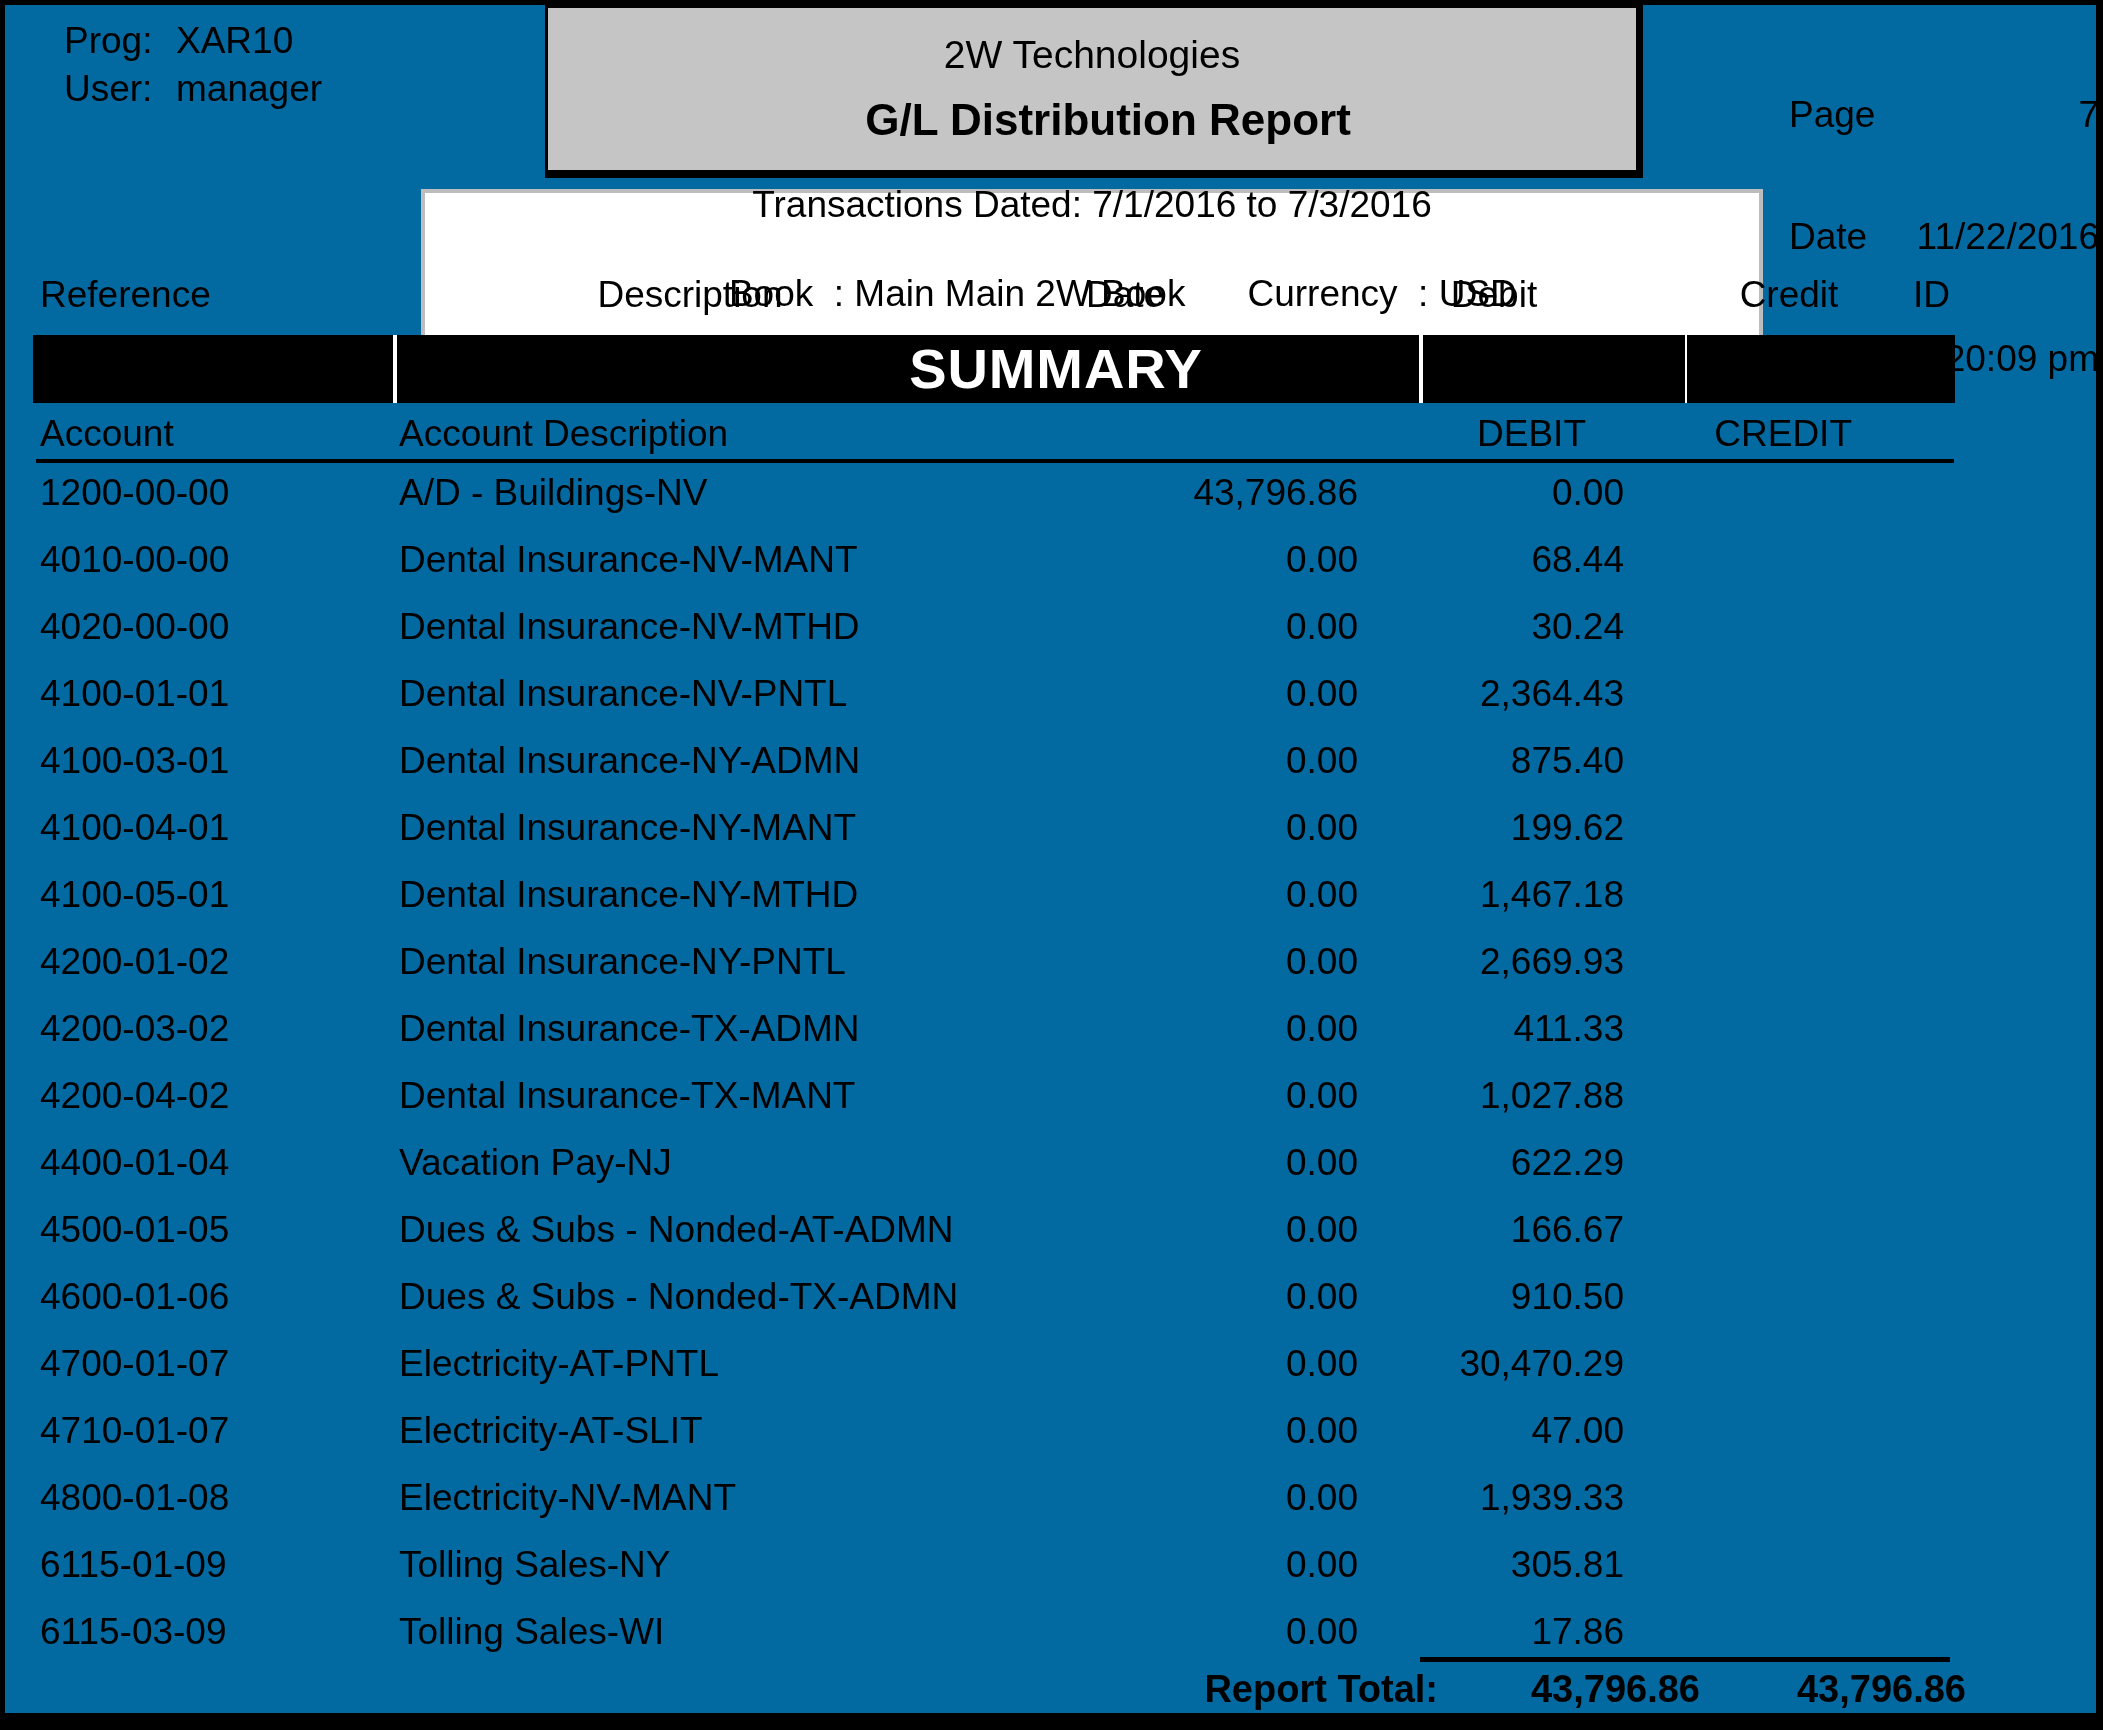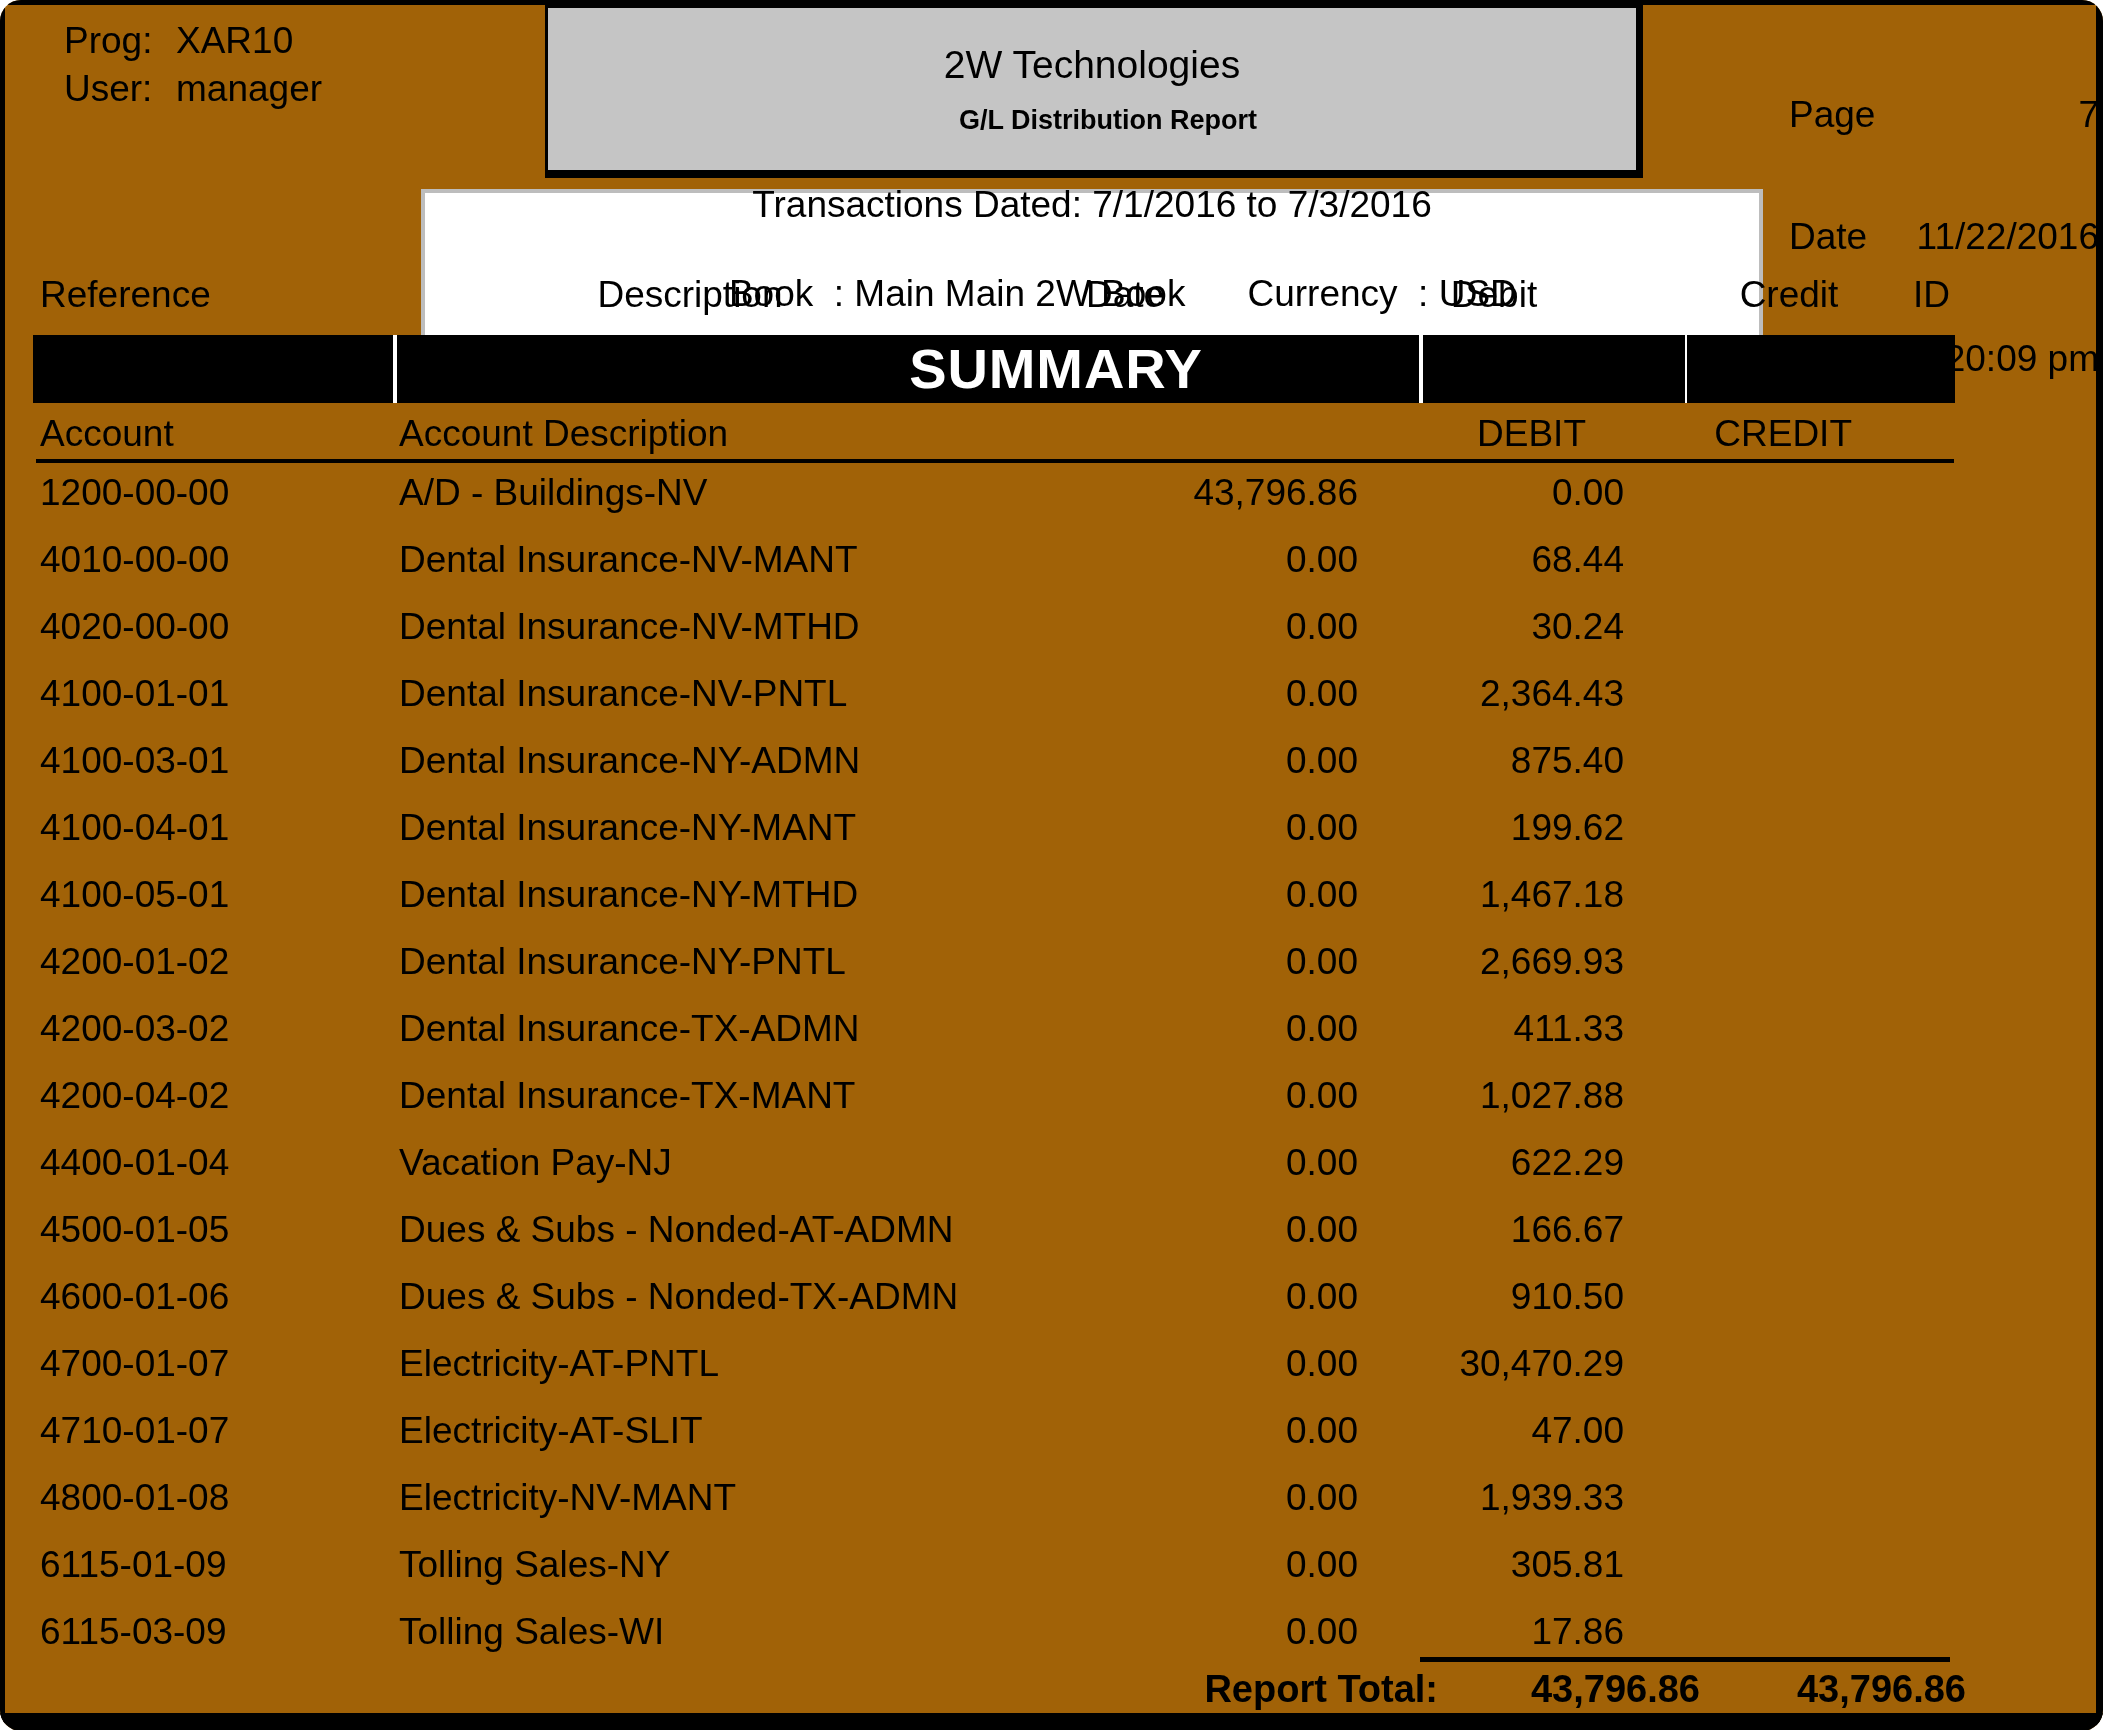--- a/index.html
+++ b/index.html
@@ -1,18 +1,18 @@
 <!DOCTYPE html>
 <html style="font-size:14.3px"><head>
 <meta charset="utf-8">
 <style>
   html,body{margin:0;padding:0;background:#ffffff;}
   .page{
-    position:relative;width:2103px;height:1731px;background:#a16207;overflow:hidden;
-    font-family:"Liberation Sans", sans-serif;color:#000;border-radius:21px;
+    position:relative;width:2103px;height:1731px;background:#0369a1;overflow:hidden;
+    font-family:"Liberation Sans", sans-serif;color:#000;
   }
   .frame{position:absolute;background:#000;}
   .frame.top{left:0;top:0;width:2103px;height:5.3px;}
   .frame.left{left:0;top:0;width:5.3px;height:1731px;}
   .frame.right{right:0;top:0;width:7.1px;height:1731px;}
   .frame.bottom{left:0;bottom:0;width:2103px;height:18px;}
 
   .txt{font-size:37px;line-height:1;white-space:pre;}
 
   
@@ -20,21 +20,21 @@
   .meta-row{height:48px;display:flex;align-items:center;}
   .meta-row .lab{display:inline-block;width:112px;}
 
   
   .title-box{
     position:absolute;left:545px;top:5.3px;width:1098px;height:173px;box-sizing:border-box;
     border:3.6px solid #000;border-right-width:7.1px;border-bottom-width:8px;
     display:flex;flex-direction:column;align-items:center;justify-content:center;gap:18px;
   }
   .title-box .company{font-size:39px;}
-  .title-box .report{font-size:27px;font-weight:bold;margin-left:32px;}
+  .title-box .report{font-size:44px;font-weight:bold;margin-left:32px;}
 
   
   .pageinfo{position:absolute;left:1789px;top:16px;width:310px;}
   .pageinfo .row{height:48px;display:flex;align-items:center;justify-content:space-between;}
 
   
   .filter-box{
     position:absolute;left:421px;top:189px;width:1342px;height:157px;box-sizing:border-box;
     border:4.5px solid #bdbdbd;background:#fff;
     display:flex;flex-direction:column;align-items:center;justify-content:center;gap:14.3px;

